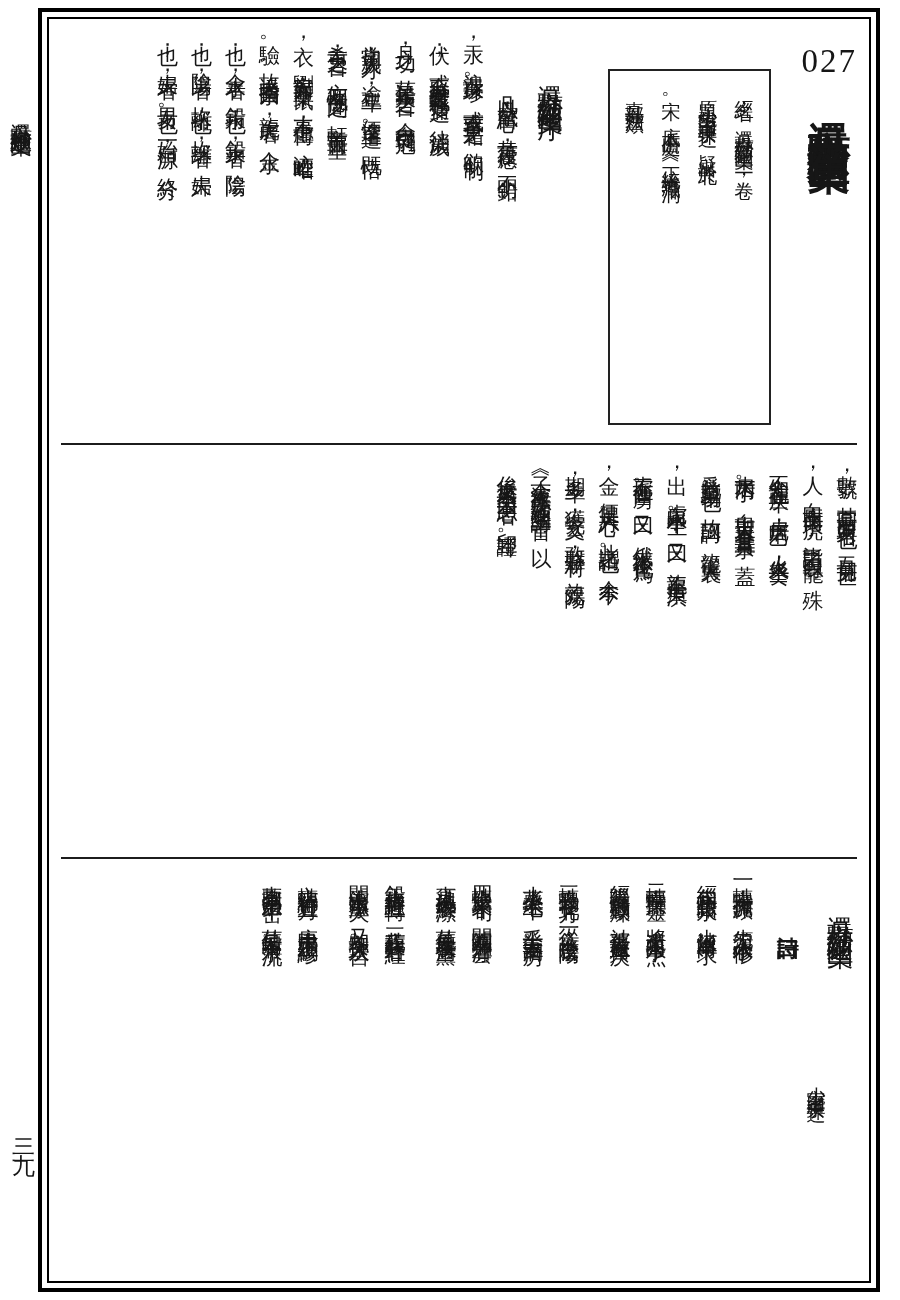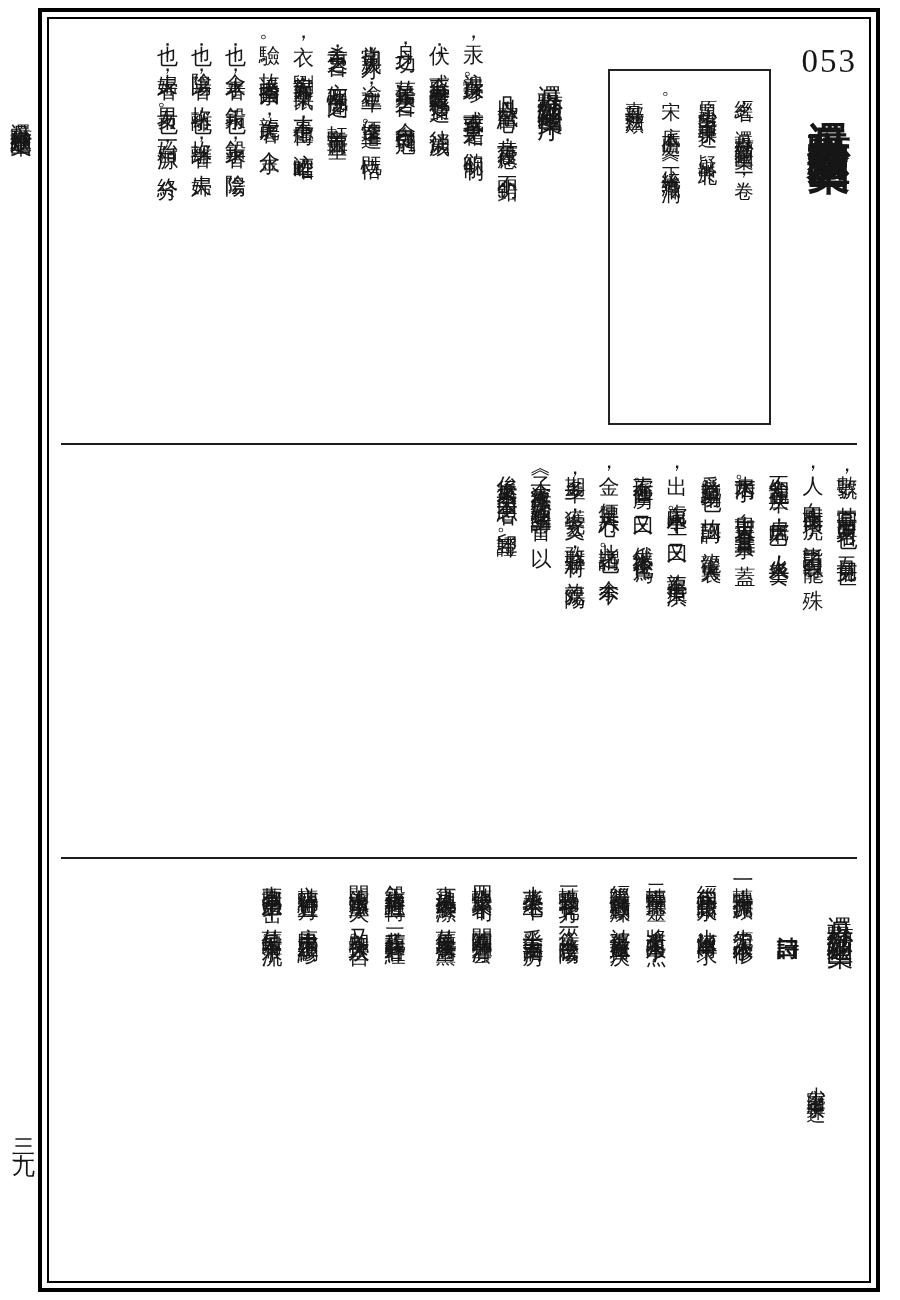--- a/index.html
+++ b/index.html
@@ -58,21 +58,21 @@
 
   <div class="spine v">還丹顯妙通幽集</div>
   <div class="folio v">二二九</div>
 
   <div class="frame-outer">
     <div class="frame-inner">
 
       <div class="band band-top">
 
         <div class="title-block">
-          <div class="title-num">053</div>
+          <div class="title-num">027</div>
           <div class="title-text v">還丹顯妙通幽集</div>
         </div>
 
         <div class="meta-box">
           <div class="vcol v">經名：還丹顯妙通幽集。一卷，</div>
           <div class="vcol v">原題少室山潛真子述，疑出於北</div>
           <div class="vcol v">宋。底本出處：《正統道藏》洞</div>
           <div class="vcol v">真部方法類。</div>
         </div>
 

